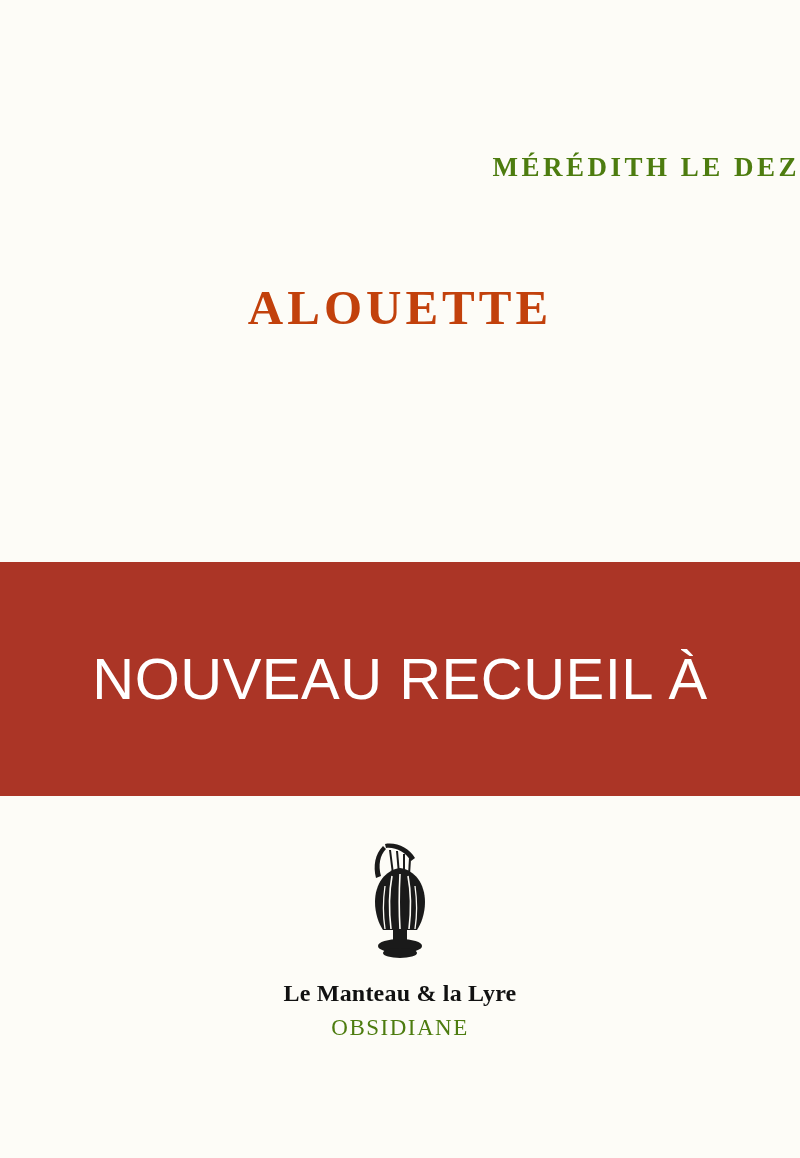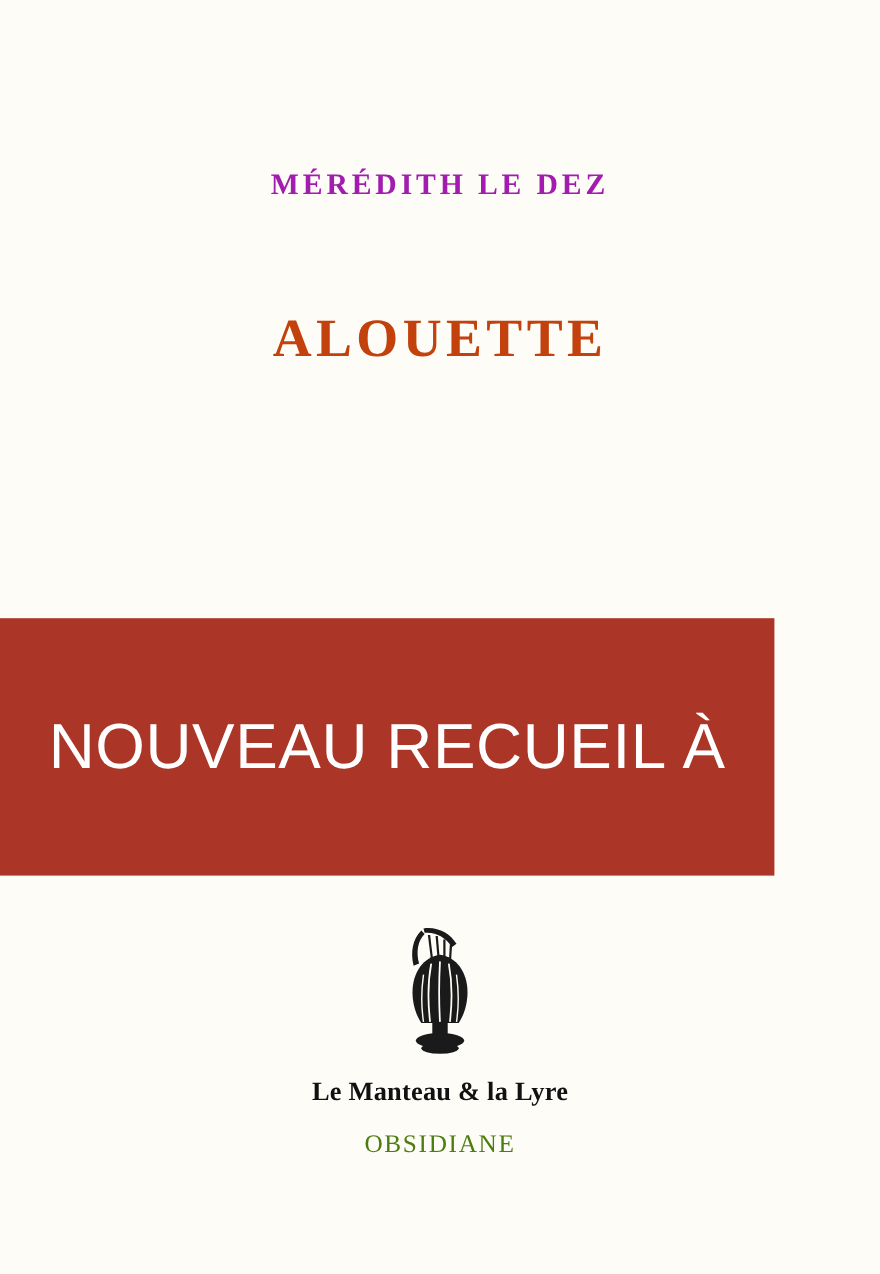--- a/index.html
+++ b/index.html
@@ -18,44 +18,44 @@
     width: 800px;
     height: 1158px;
     background: #fdfcf7;
     box-sizing: border-box;
   }
   .author {
     position: absolute;
     top: 152px;
     left: 0;
     width: 100%;
-    text-align: center;
+    text-align: right;
     font-family: "Liberation Serif", serif;
     font-size: 27px;
     font-weight: bold;
     letter-spacing: 3.5px;
-    color: #a21caf;
+    color: #4d7c0f;
   }
   .title {
     position: absolute;
     top: 279px;
     left: 0;
     width: 100%;
     text-align: center;
     font-family: "Liberation Serif", serif;
     font-size: 49px;
     font-weight: bold;
     letter-spacing: 4px;
     color: #c2410c;
   }
   .banner {
     position: absolute;
     top: 562px;
     left: 0;
-    width: 704px;
+    width: 800px;
     height: 234px;
     background: #ab3526;
     display: flex;
     flex-direction: column;
     align-items: center;
     justify-content: center;
   }
   .banner-line {
     font-family: "Liberation Sans", sans-serif;
     font-size: 58px;
@@ -77,21 +77,21 @@
     height: 130px;
     margin: 0 auto 10px auto;
     display: block;
   }
   .imprint {
     font-family: "Liberation Serif", serif;
     font-size: 24px;
     font-weight: bold;
     color: #111111;
     letter-spacing: 0.2px;
-    margin-bottom: 20px;
+    margin-bottom: 8px;
   }
   .publisher {
     font-family: "Liberation Serif", serif;
     font-size: 23px;
     font-weight: normal;
     color: #4d7c0f;
     letter-spacing: 1.5px;
   }
 </style>
 </head>

